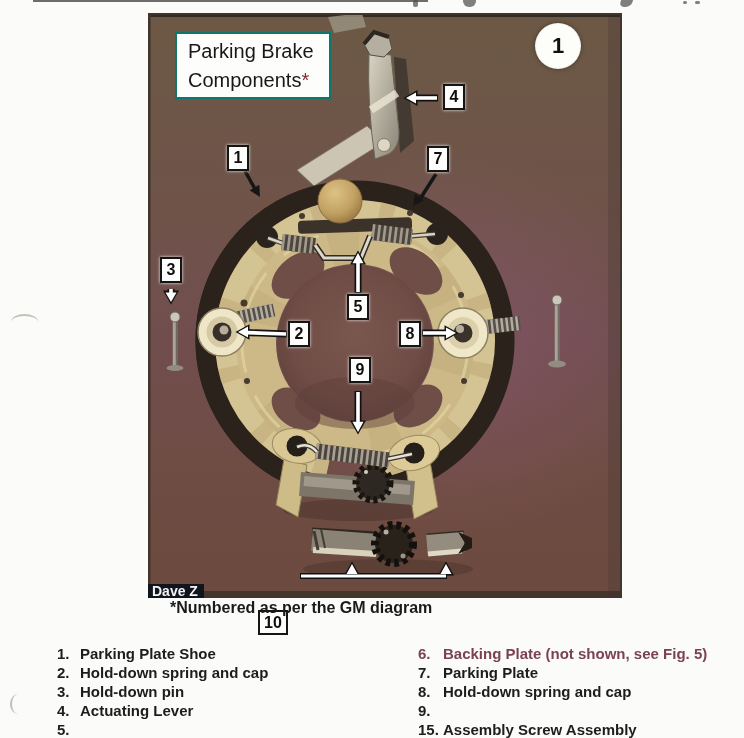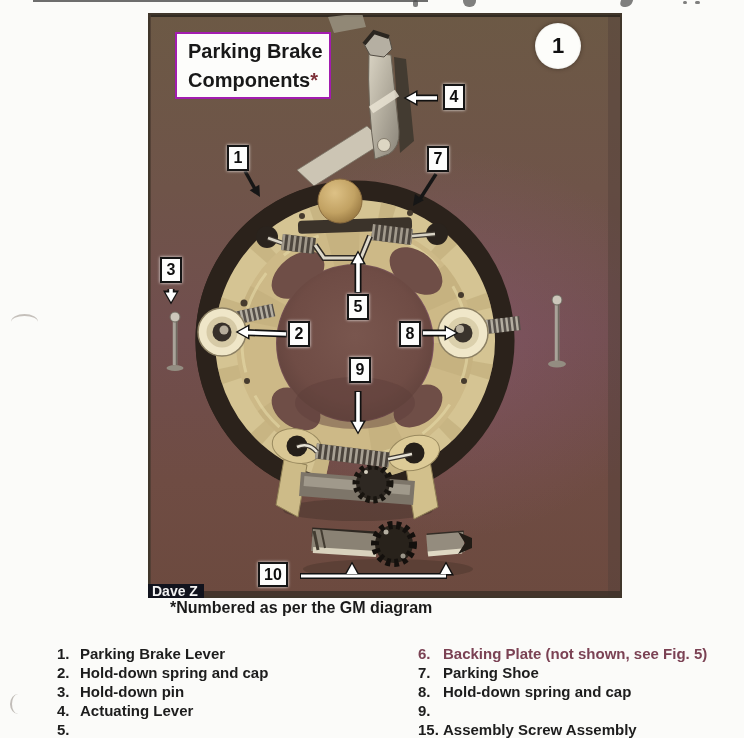--- a/index.html
+++ b/index.html
@@ -10,32 +10,32 @@
   .topline{position:absolute;left:33px;top:0;width:395px;height:2px;background:#3d3d3d;opacity:.75;}
   .frag{position:absolute;background:#4a4a4a;opacity:.7;border-radius:2px;}
   .arc-artifact{position:absolute;border:0 solid #b8b2ac;border-top-width:2px;border-radius:50%;opacity:.8;}
   .arc-artifact2{position:absolute;border:0 solid #aaa49e;border-left-width:2px;border-radius:50%;opacity:.7;}
 
   
   .photo{position:absolute;left:148px;top:13px;width:474px;height:585px;}
   .photo svg{position:absolute;left:0;top:0;}
 
   .title-box{position:absolute;left:27px;top:19px;width:156px;height:67px;background:#fdfdfb;
-    border:2px solid #a21caf;box-sizing:border-box;padding:3px 4px 0 11px;line-height:29px;
-    font-size:20px;font-weight:bold;color:#181818;}
+    border:2px solid #0f766e;box-sizing:border-box;padding:3px 4px 0 11px;line-height:29px;
+    font-size:20px;font-weight:normal;color:#181818;}
   .title-ast{color:#7d3038;}
 
   .fig-badge{position:absolute;left:387px;top:10px;width:46px;height:46px;border-radius:50%;
     background:#fdfdfa;box-shadow:0 0 4px rgba(40,30,20,.55), inset 0 0 2px rgba(0,0,0,.15);
     display:flex;align-items:center;justify-content:center;font-size:22px;font-weight:bold;color:#111;}
 
   .part-label{position:absolute;width:22px;height:26px;background:#fdfdfc;border:2px solid #151515;
     box-sizing:border-box;display:flex;align-items:center;justify-content:center;
     font-size:16px;font-weight:bold;color:#0e0e0e;box-shadow:0 0 3px rgba(255,255,255,.9);}
-  .part-label.wide{width:30px;height:25px;}
+  .part-label.wide{width:30px;height:25px;margin-top:48px;}
 
   .credit-tag{position:absolute;left:0;top:571px;width:56px;height:14px;background:#11131d;
     color:#f3f3f3;font-size:14px;font-weight:bold;line-height:14px;padding-left:4px;box-sizing:border-box;}
 
   .caption{position:absolute;left:170px;top:599px;font-size:16px;font-weight:bold;color:#1a1a1a;text-align:center;}
 
   .legend{position:absolute;top:644px;font-size:15px;font-weight:bold;color:#1d1d1d;}
   .legend.left{left:57px;width:330px;}
   .legend.right{left:418px;width:326px;}
   .legend-row{display:flex;height:19px;line-height:19px;}
@@ -302,21 +302,21 @@
     <div class="part-label wide" style="left:110px;top:549px;">10</div>
 
     <div class="credit-tag">Dave Z</div>
   </div>
 
   <div class="caption">*Numbered as per the GM diagram</div>
 
   <div class="legend left">
     <div class="legend-row">
       <span class="legend-num">1.</span>
-      <span class="legend-text">Parking Brake Lever</span>
+      <span class="legend-text">Parking Plate Shoe</span>
     </div>
     <div class="legend-row">
       <span class="legend-num">2.</span>
       <span class="legend-text">Hold-down spring and cap</span>
     </div>
     <div class="legend-row">
       <span class="legend-num">3.</span>
       <span class="legend-text">Hold-down pin</span>
     </div>
     <div class="legend-row">
@@ -328,21 +328,21 @@
     </div>
   </div>
 
   <div class="legend right">
     <div class="legend-row hl">
       <span class="legend-num">6.</span>
       <span class="legend-text">Backing Plate (not shown, see Fig. 5)</span>
     </div>
     <div class="legend-row">
       <span class="legend-num">7.</span>
-      <span class="legend-text">Parking Shoe</span>
+      <span class="legend-text">Parking Plate</span>
     </div>
     <div class="legend-row">
       <span class="legend-num">8.</span>
       <span class="legend-text">Hold-down spring and cap</span>
     </div>
     <div class="legend-row">
       <span class="legend-num">9.</span>
     </div>
     <div class="legend-row">
       <span class="legend-num">15.</span>

